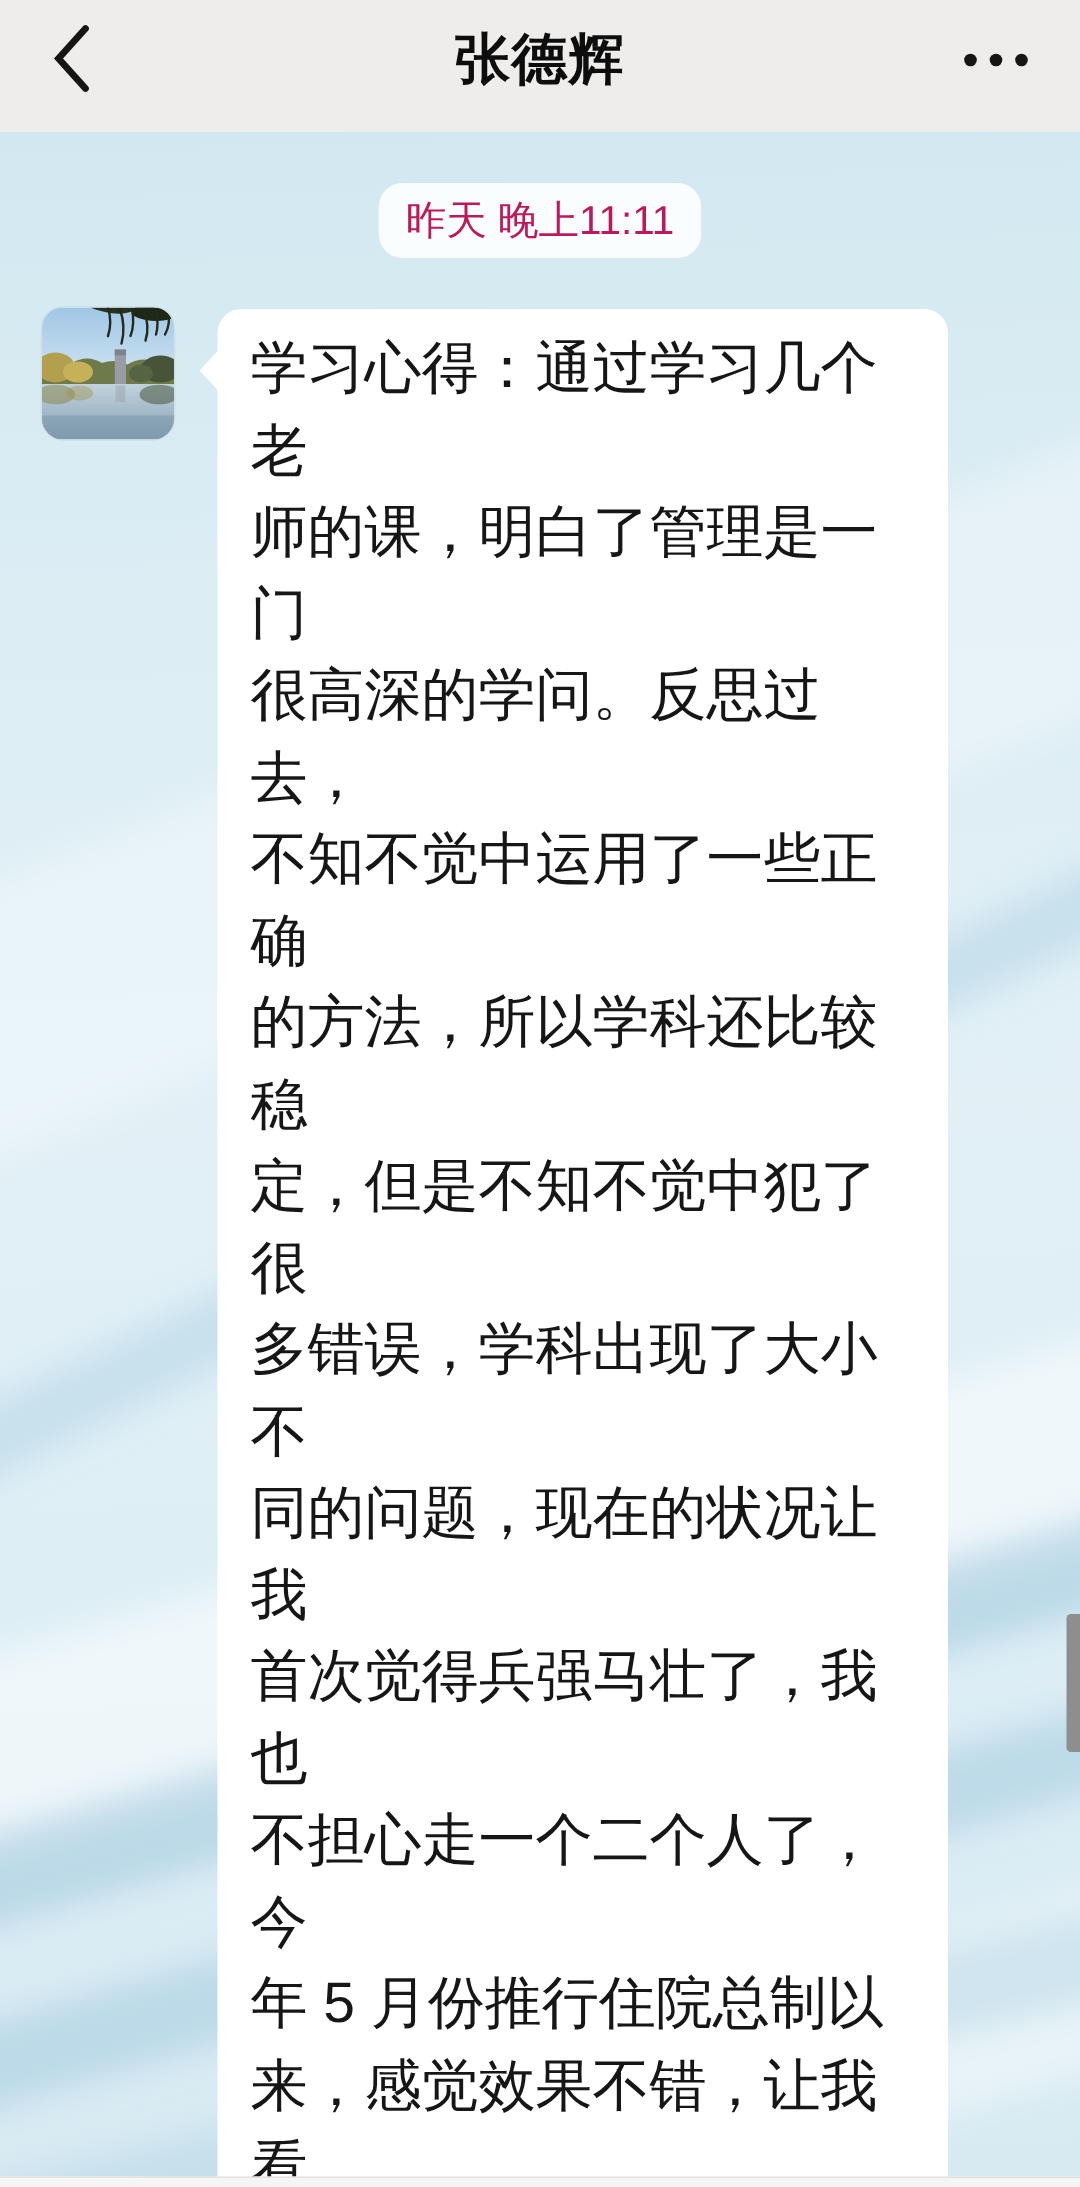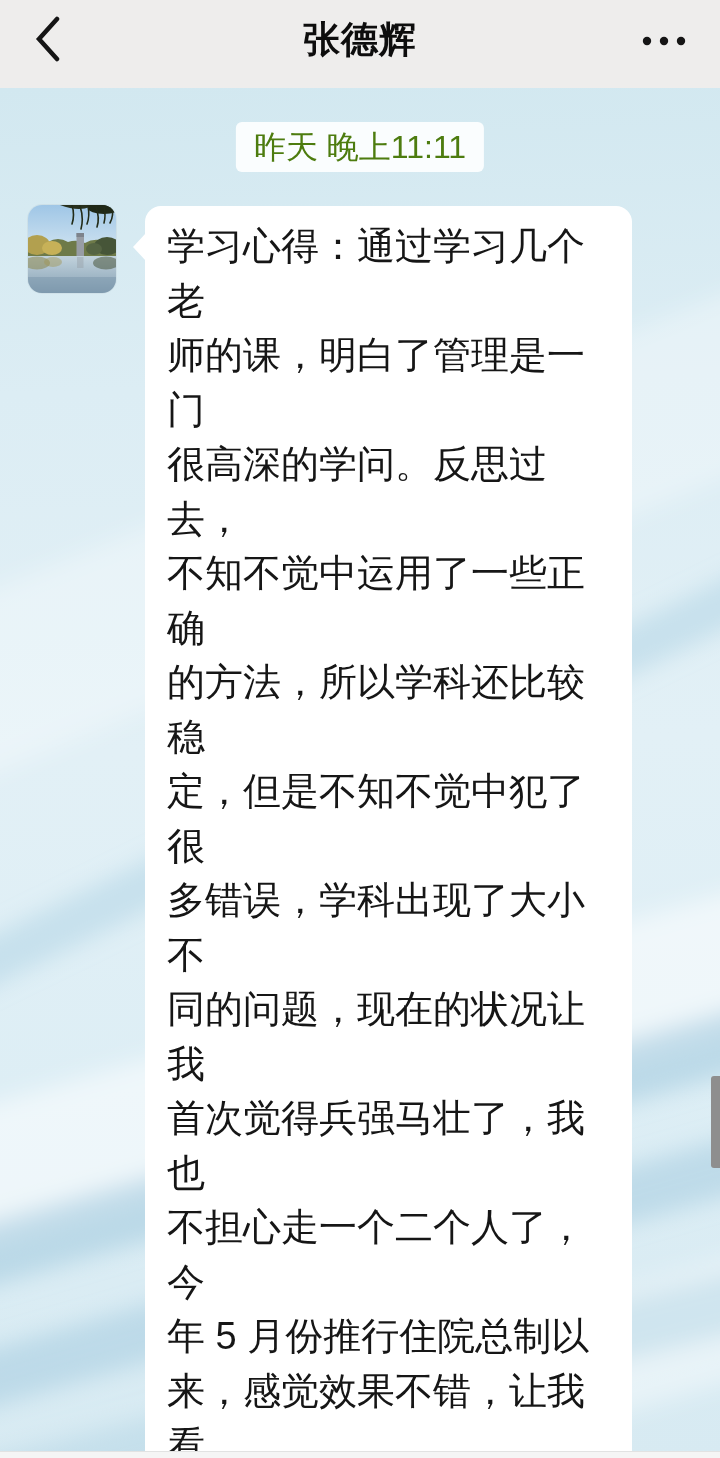--- a/index.html
+++ b/index.html
@@ -29,22 +29,22 @@
   }
   
   .chat {
     position:absolute; top:88px; left:0; right:0; bottom:0; overflow:hidden;
     background:linear-gradient(178deg,#d2e8f0 0%,#dcedf4 22%,#e2f0f6 48%,#ddeef5 72%,#d7eaf2 100%);
   }
   .wallpaper { position:absolute; top:0; left:0; width:720px; height:1370px; }
   .time-pill {
     position:absolute; top:34px; left:50%; transform:translateX(-50%);
     height:50px; line-height:50px; padding:0 18px;
-    background:#fafdfe; border-radius:6px;
-    font-size:32px; color:#4d7c0f; white-space:nowrap; z-index:2;
+    background:#fafdfe; border-radius:16px;
+    font-size:27px; color:#be185d; white-space:nowrap; z-index:2;
   }
   .msg-row { position:absolute; top:0; left:0; right:0; z-index:2; }
   .avatar {
     position:absolute; left:28px; top:117px; width:88px; height:88px;
     border-radius:14px; overflow:hidden; cursor:pointer;
     box-shadow:0 0 0 1px rgba(0,0,0,0.04);
   }
   .avatar svg { display:block; }
   .bubble {
     position:absolute; left:145px; top:118px; width:487px;

